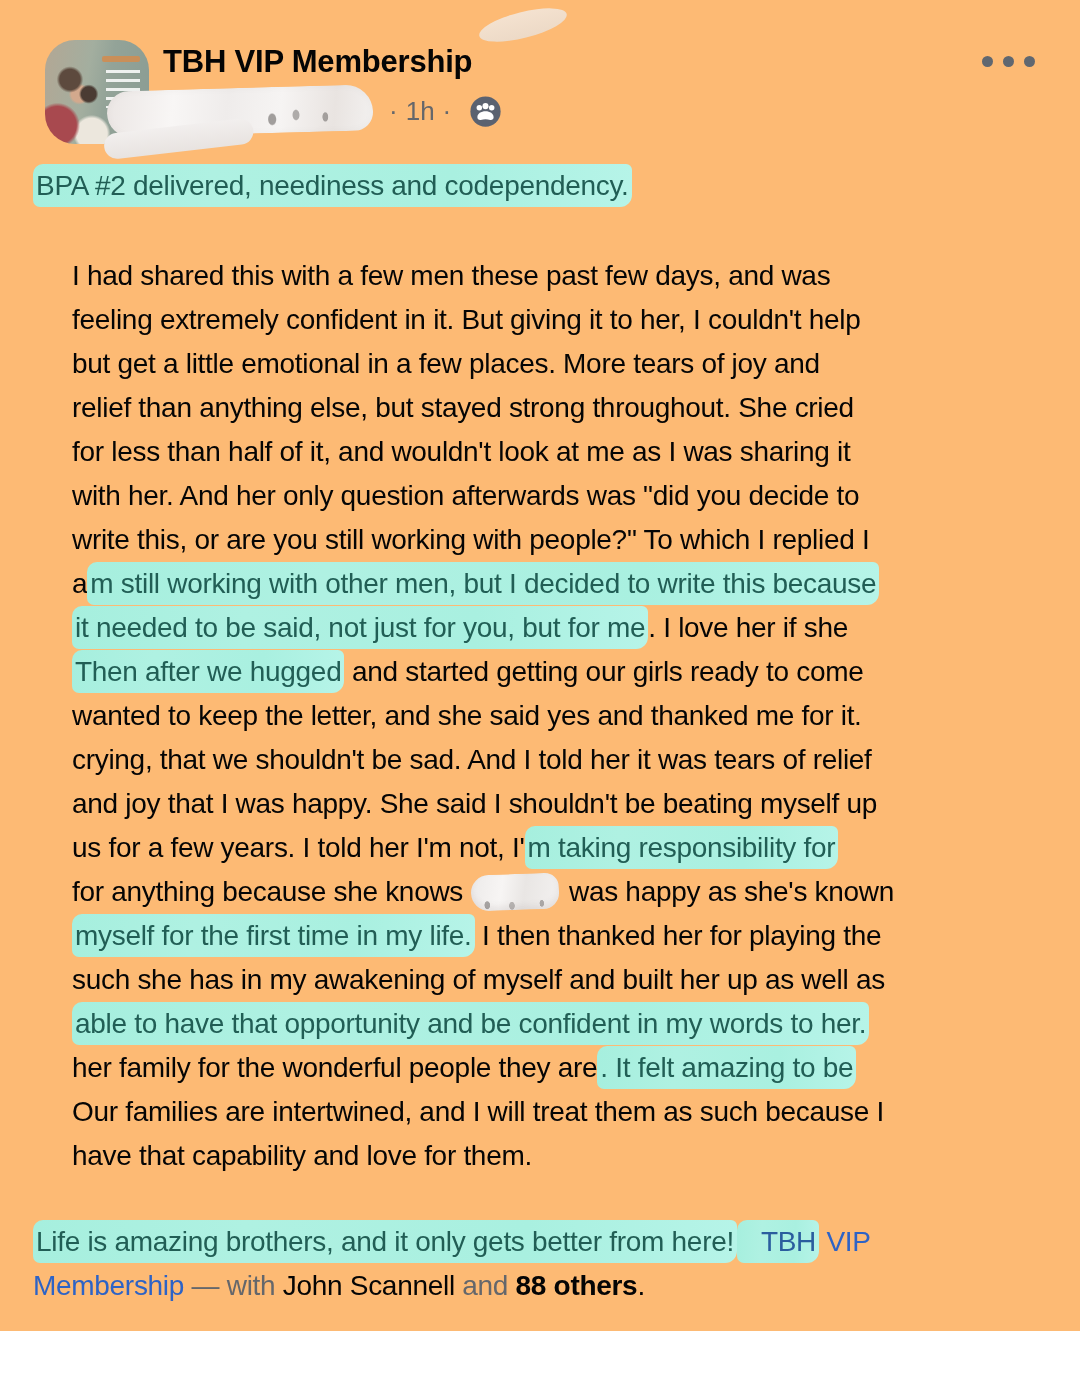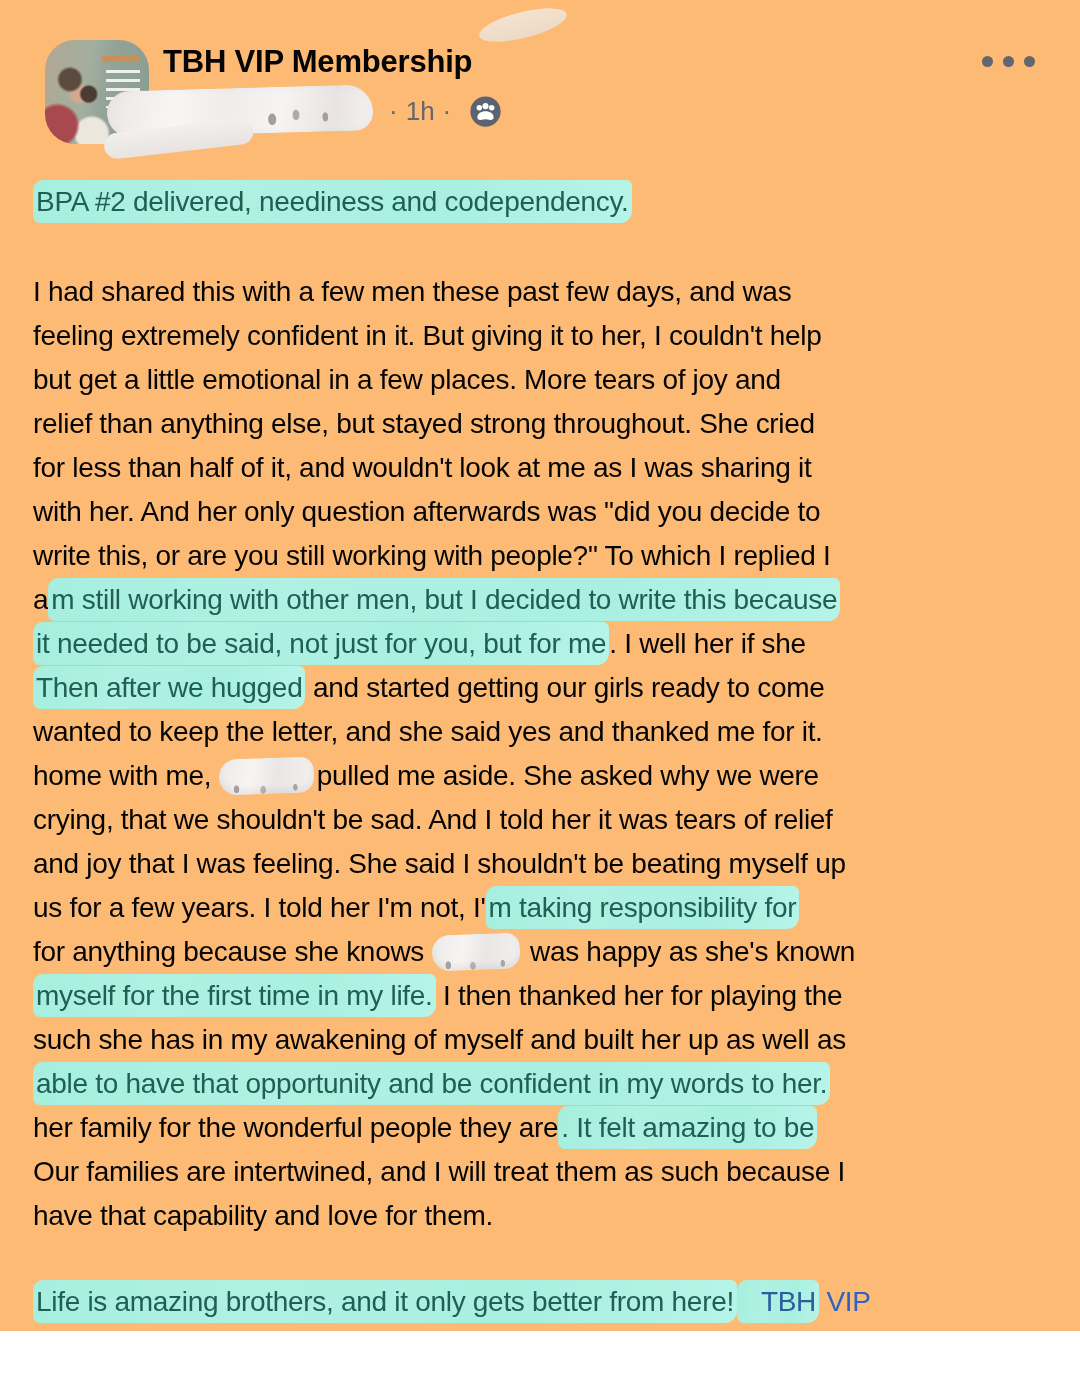--- a/index.html
+++ b/index.html
@@ -39,22 +39,22 @@
   .scribble::before{content:"";position:absolute;left:-4px;bottom:-16px;width:150px;height:26px;
     background:linear-gradient(#f2efee,#e8e3e0);border-radius:14px;transform:rotate(-5deg);}
   .meta-sep{margin:0 8px;}
   .meta-time{cursor:pointer;}
   .privacy{margin-left:10px;display:block;}
   .menu{margin-left:auto;display:flex;gap:10px;padding-top:16px;cursor:pointer;}
   .menu .dot{width:11px;height:11px;border-radius:50%;background:var(--icon);}
   
   .post{padding:0 33px;}
   .line{height:44px;line-height:44px;font-size:28px;letter-spacing:-0.3px;white-space:pre;color:var(--text);}
-  .title-para{margin-top:36px;}
-  .body-para{margin-top:46px;}
+  .title-para{margin-top:20px;}
+  .body-para{margin-top:46px;margin-left:39px;}
   .footer-para{margin-top:42px;}
   .seg{}
   .hl{background:linear-gradient(93deg,#a6efde,var(--hl) 30%,#a9f0e0 70%,#b6f4e8);
       color:var(--hl-ink);padding:6px 3px;border-radius:10px 6px 12px 7px;}
   .link{color:var(--link);cursor:pointer;}
   .link.hl{color:#2a5d9e;}
   .gray{color:var(--muted);}
   .bold{font-weight:700;}
   .redact{display:inline-block;height:36px;vertical-align:-9px;margin-right:3px;
     border-radius:18px 14px 16px 18px;transform:rotate(-2deg);
@@ -102,26 +102,25 @@
       </div>
     <div id="body-lines" class="para body-para">
         <div class="line"><span class="seg">I had shared this with a few men these past few days, and was</span></div>
         <div class="line"><span class="seg">feeling extremely confident in it. But giving it to her, I couldn't help</span></div>
         <div class="line"><span class="seg">but get a little emotional in a few places. More tears of joy and</span></div>
         <div class="line"><span class="seg">relief than anything else, but stayed strong throughout. She cried</span></div>
         <div class="line"><span class="seg">for less than half of it, and wouldn't look at me as I was sharing it</span></div>
         <div class="line"><span class="seg">with her. And her only question afterwards was "did you decide to</span></div>
         <div class="line"><span class="seg">write this, or are you still working with people?" To which I replied I</span></div>
         <div class="line"><span class="seg">a</span><span class="seg hl">m still working with other men, but I decided to write this because</span></div>
-        <div class="line"><span class="seg hl">it needed to be said, not just for you, but for me</span><span class="seg">. I well her if she</span></div>
+        <div class="line"><span class="seg hl">it needed to be said, not just for you, but for me</span><span class="seg">. I love her if she</span></div>
         <div class="line"><span class="seg hl">Then after we hugged</span><span class="seg"> and started getting our girls ready to come</span></div>
         <div class="line"><span class="seg">wanted to keep the letter, and she said yes and thanked me for it.</span></div>
-        <div class="line"><span class="seg">home with me, </span><span class="redact" style="width: 95px;"></span><span class="seg">pulled me aside. She asked why we were</span></div>
         <div class="line"><span class="seg">crying, that we shouldn't be sad. And I told her it was tears of relief</span></div>
-        <div class="line"><span class="seg">and joy that I was feeling. She said I shouldn't be beating myself up</span></div>
+        <div class="line"><span class="seg">and joy that I was happy. She said I shouldn't be beating myself up</span></div>
         <div class="line"><span class="seg">us for a few years. I told her I'm not, I'</span><span class="seg hl">m taking responsibility for</span></div>
         <div class="line"><span class="seg">for anything because she knows </span><span class="redact" style="width: 88px;"></span><span class="seg"> was happy as she's known</span></div>
         <div class="line"><span class="seg hl">myself for the first time in my life.</span><span class="seg"> I then thanked her for playing the</span></div>
         <div class="line"><span class="seg">such she has in my awakening of myself and built her up as well as</span></div>
         <div class="line"><span class="seg hl">able to have that opportunity and be confident in my words to her.</span></div>
         <div class="line"><span class="seg">her family for the wonderful people they are</span><span class="seg hl">. It felt amazing to be</span></div>
         <div class="line"><span class="seg">Our families are intertwined, and I will treat them as such because I</span></div>
         <div class="line"><span class="seg">have that capability and love for them.</span></div>
       </div>
     <div id="footer-lines" class="para footer-para">

